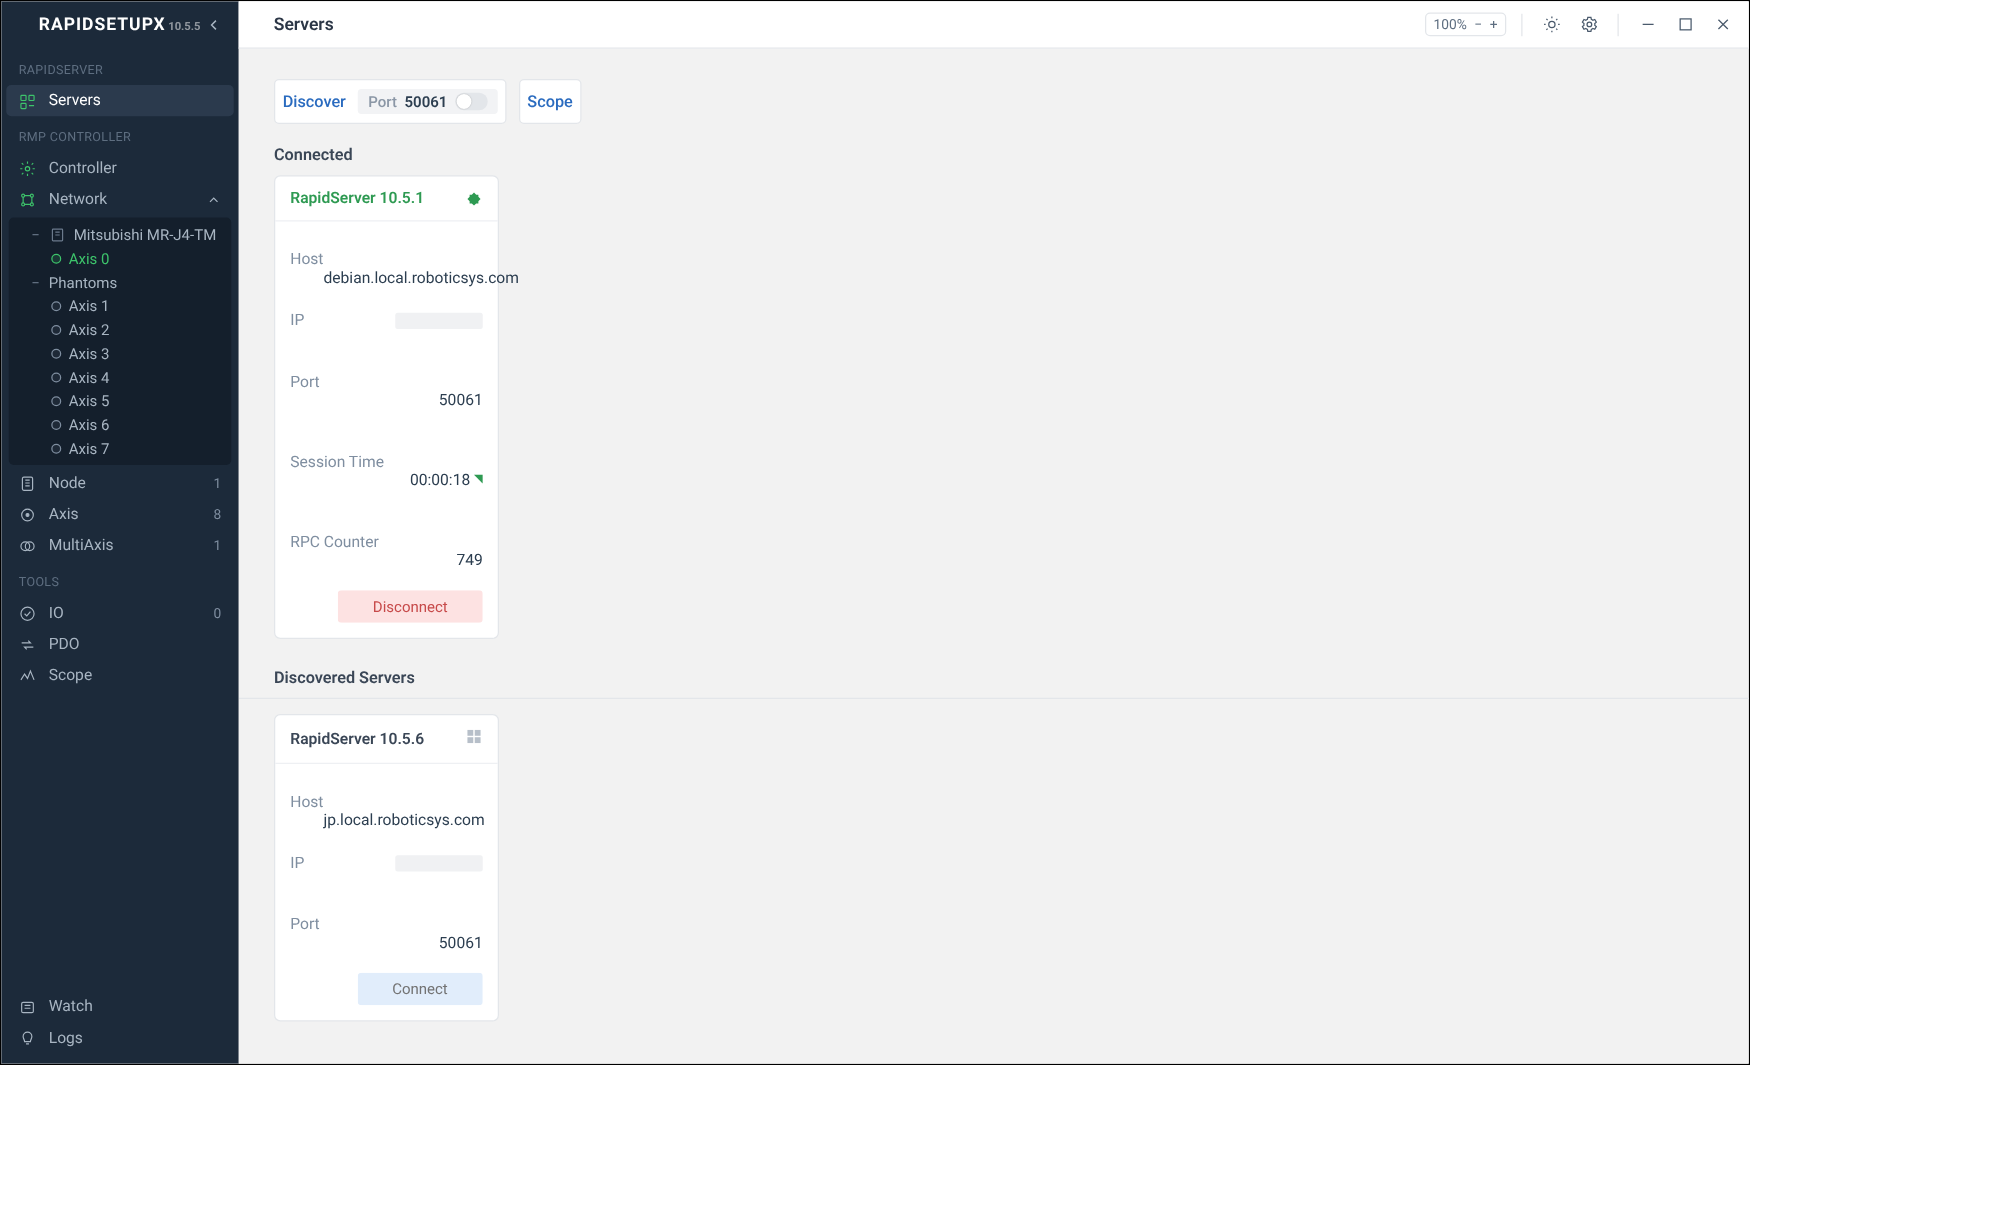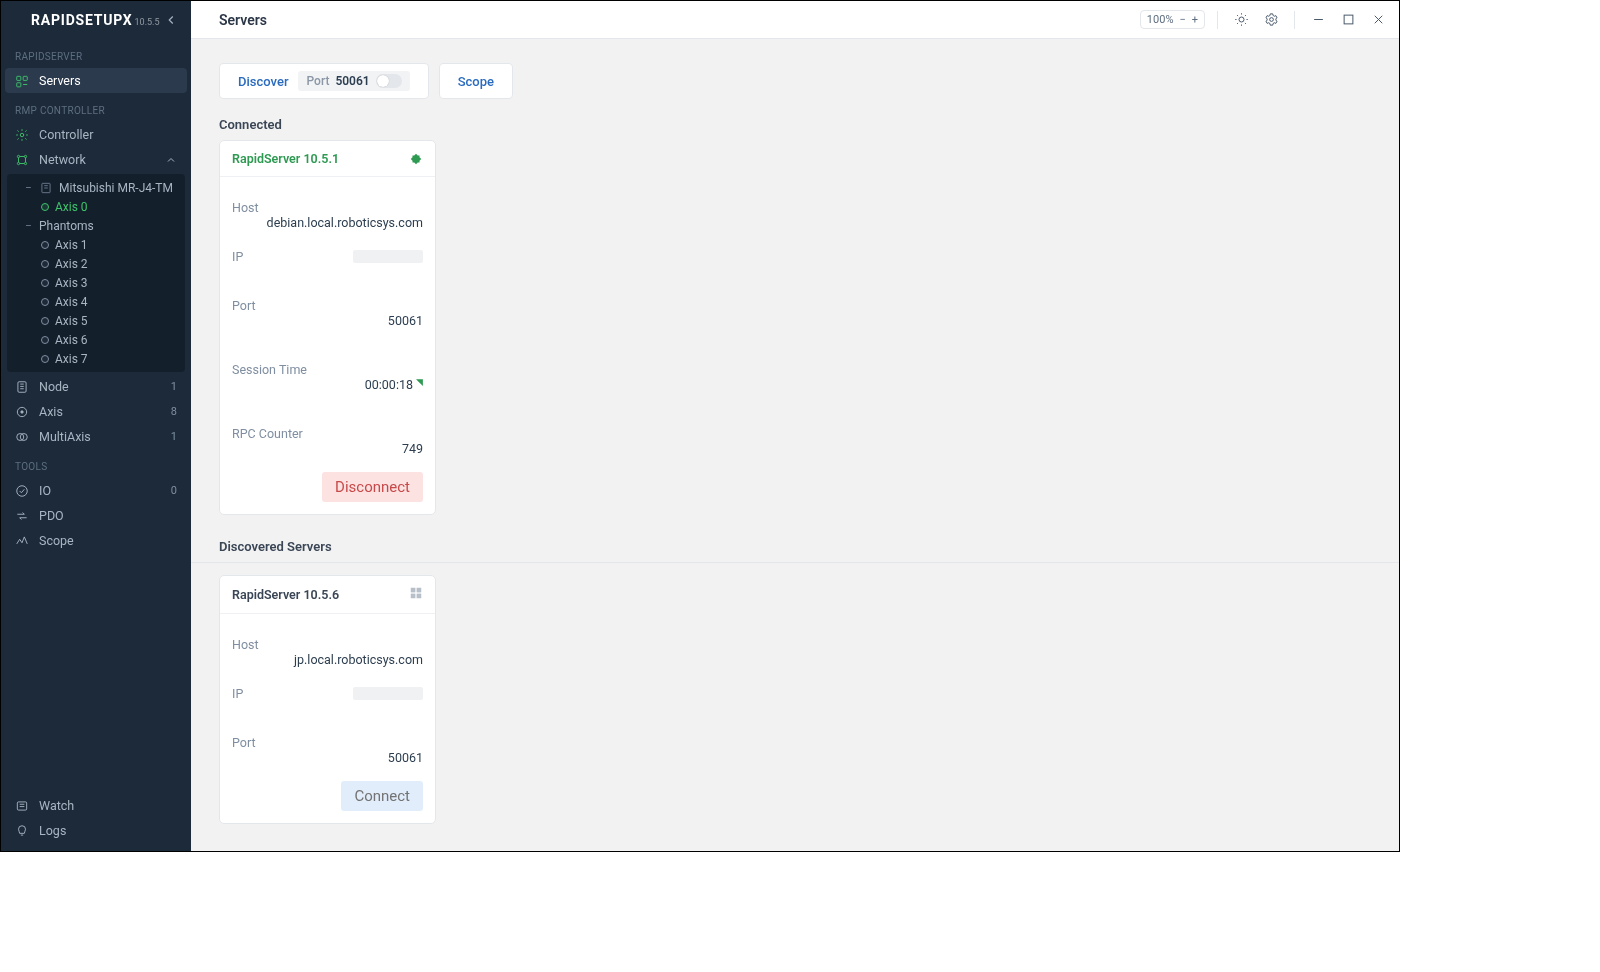--- a/index.html
+++ b/index.html
@@ -24,21 +24,21 @@
     flex-shrink: 0;
   }
   .sb-header {
     height: 38px;
     display: flex;
     align-items: center;
     padding: 0 10px 0 14px;
     justify-content: space-between;
   }
   .sb-brand { color: #fff; font-weight: 700; letter-spacing: .8px; font-size: 14px; display: flex; align-items: baseline; gap: 2px; padding-left: 16px;}
-  .sb-version { font-size: 9px; opacity: .5; font-weight: 400; letter-spacing: 0;}
+  .sb-version { font-size: 9px; opacity: .5; font-weight: 700; letter-spacing: 0;}
   .sb-collapse { width: 20px; height: 20px; display: flex; align-items: center; justify-content: center; cursor: pointer; color: #a8b5c2;}
   .sb-section-title {
     font-size: 10px;
     letter-spacing: .3px;
     color: #5e6e80;
     padding: 12px 14px 6px 14px;
     text-transform: uppercase;
   }
   .sb-item {
     display: flex; align-items: center;
@@ -93,21 +93,21 @@
     padding: 2px 6px; gap: 6px; color: #5e6e80;
   }
   .tib { width: 22px; height: 22px; display: flex; align-items: center; justify-content: center; cursor: pointer; color: #4a5a6c;}
   .tib svg { width: 15px; height: 15px; stroke: currentColor; fill: none; stroke-width: 1.6; }
   .vdiv { width: 1px; height: 18px; background: #e3e6ea; margin: 0 4px;}
 
   .content { flex: 1; padding: 24px 28px; overflow: auto; }
   .mode-row { display: flex; gap: 10px; margin-bottom: 18px;}
   .mode-box {
     background: #fff; border: 1px solid #e3e6ea; border-radius: 4px;
-    display: flex; align-items: center; padding: 7px 18px; gap: 10px;
+    display: flex; align-items: center; padding: 7px 6px; gap: 10px;
     font-size: 13px;
   }
   .mode-btn { color: #2a6bbf; font-weight: 500; cursor: pointer;}
   .port-group {
     background: #f2f3f5; border-radius: 3px;
     display: flex; align-items: center; padding: 3px 8px;
     gap: 6px; font-size: 12px;
   }
   .port-label { color: #8b97a6; font-weight: 500;}
   .port-val { color: #2c3e50; font-weight: 600;}
@@ -116,37 +116,37 @@
     position: relative; cursor: pointer;
   }
   .toggle::after {
     content: ""; position: absolute; width: 12px; height: 12px;
     background: #fff; border-radius: 50%; top: 1px; left: 1px;
     box-shadow: 0 0 1px rgba(0,0,0,.3);
   }
   .section-title { font-size: 13px; font-weight: 600; color: #3a4656; margin-bottom: 8px;}
   .cards { display: flex; gap: 14px; flex-wrap: wrap; margin-bottom: 24px;}
   .card {
-    width: 217px; background: #fff; border: 1px solid #e3e6ea; border-radius: 5px;
+    width: 180px; background: #fff; border: 1px solid #e3e6ea; border-radius: 5px;
     font-size: 12.5px;
   }
   .card-head {
     padding: 10px 12px; display: flex; align-items: center;
     justify-content: space-between; border-bottom: 1px solid #eef0f3;
   }
   .card-head.conn { color: #2e9a52; }
   .card-title { font-weight: 600; }
   .card-body { padding: 8px 12px; display: flex; flex-direction: column; gap: 19px;}
   .kv { display: flex; justify-content: space-between; align-items: center;}
   .kv .k { color: #7f8ea0; }
   .kv .v { color: #2c3e50; margin-top: 30px; }
   .redacted { background: #f0f1f3; border-radius: 2px; width: 70px; height: 13px; }
   .card-foot { padding: 8px 12px 12px; display: flex; justify-content: flex-end; }
   .btn {
-    font-size: 15px; padding: 5px 12px; border-radius: 3px; cursor: pointer;
+    font-size: 12px; padding: 5px 27px; border-radius: 3px; cursor: pointer;
     border: 1px solid transparent;
   }
   .btn.disconnect { background: #fde2e2; color: #c74a4a; }
   .btn.connect { background: #e1edfb; color: #737373; }
   .disc-head-icon svg { width: 14px; height: 14px; fill: #b7bfc9; }
   .sep-line { border-top: 1px solid #e3e6ea; margin: 0 -28px 12px -28px;}
 
 </style>
 </head>
 <body>

